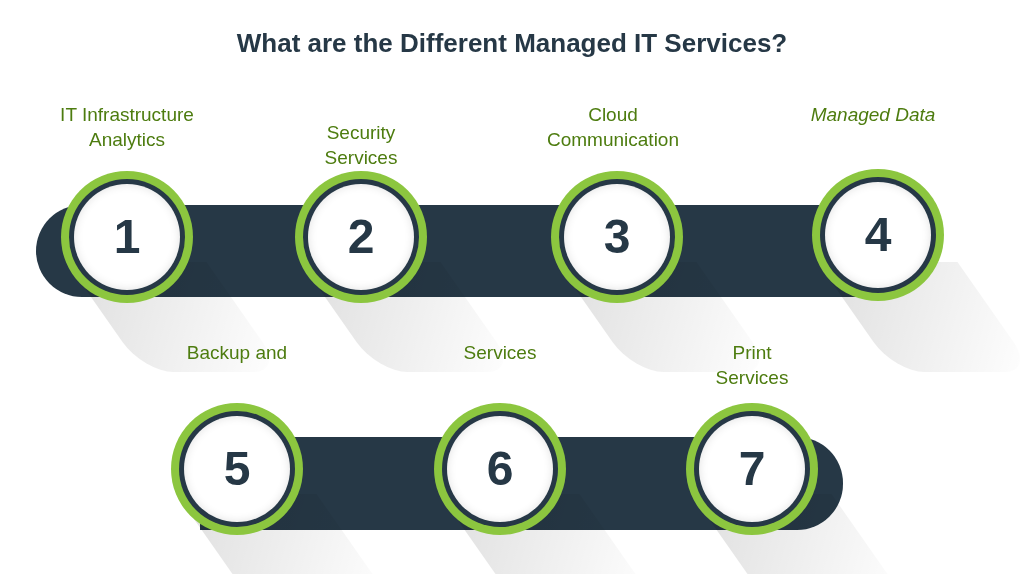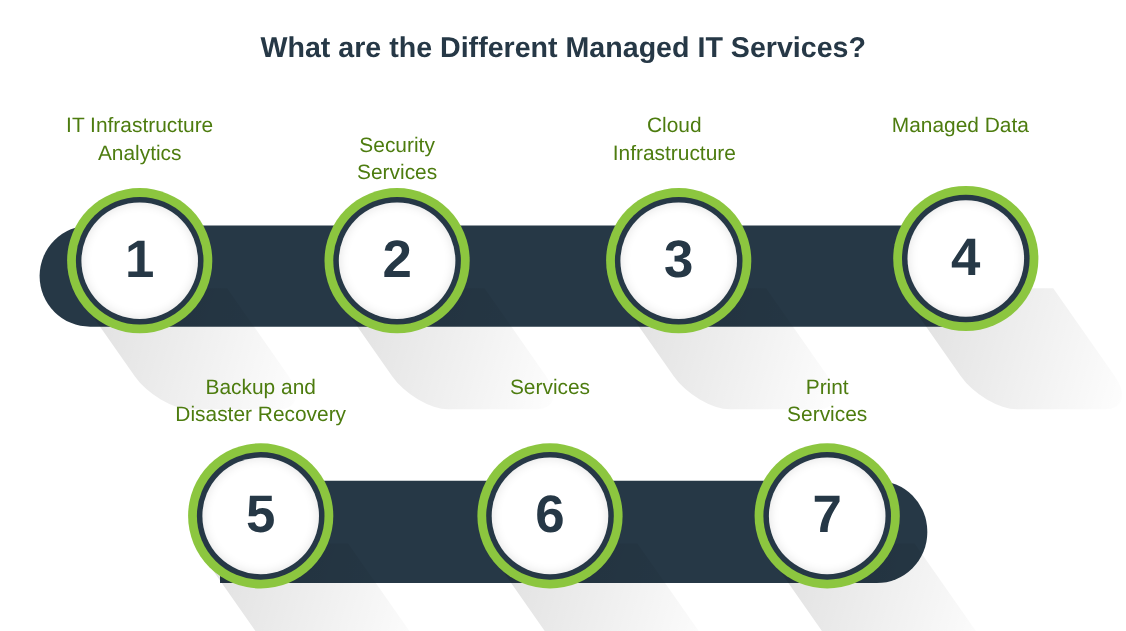--- a/index.html
+++ b/index.html
@@ -34,28 +34,27 @@
 <div class="label" style="left:17px;top:102px;">
     <div>IT Infrastructure</div>
     <div>Analytics</div>
   </div>
 <div class="label" style="left:251px;top:120px;">
     <div>Security</div>
     <div>Services</div>
   </div>
 <div class="label" style="left:503px;top:102px;">
     <div>Cloud</div>
-    <div>Infrastructure</div>
+    <div>Communication</div>
   </div>
-<div class="label" style="left:763px;top:102px;">
+<div class="label" style="left:763px;top:102px;font-style:italic;">
     <div>Managed Data</div>
   </div>
 <div class="label" style="left:127px;top:340px;">
     <div>Backup and</div>
-    <div>Disaster Recovery</div>
   </div>
 <div class="label" style="left:390px;top:340px;">
     <div>Services</div>
   </div>
 <div class="label" style="left:642px;top:340px;">
     <div>Print</div>
     <div>Services</div>
   </div>
 
 <div class="circle" style="left:61px;top:171px;">

